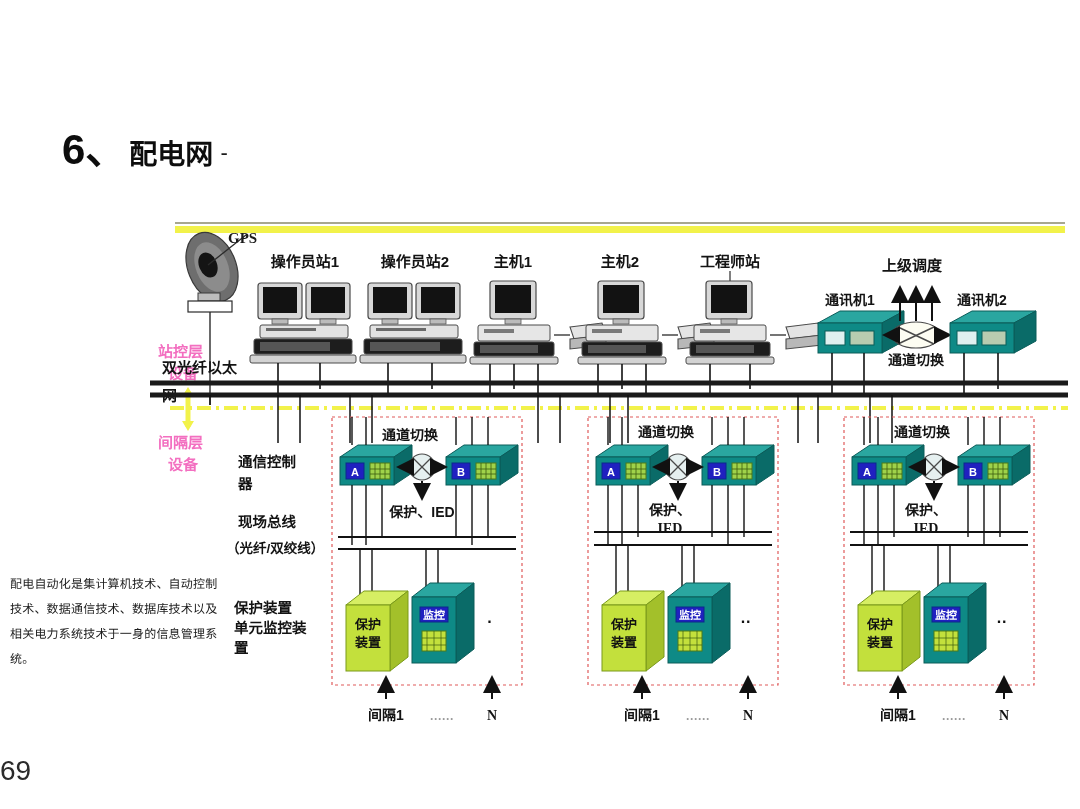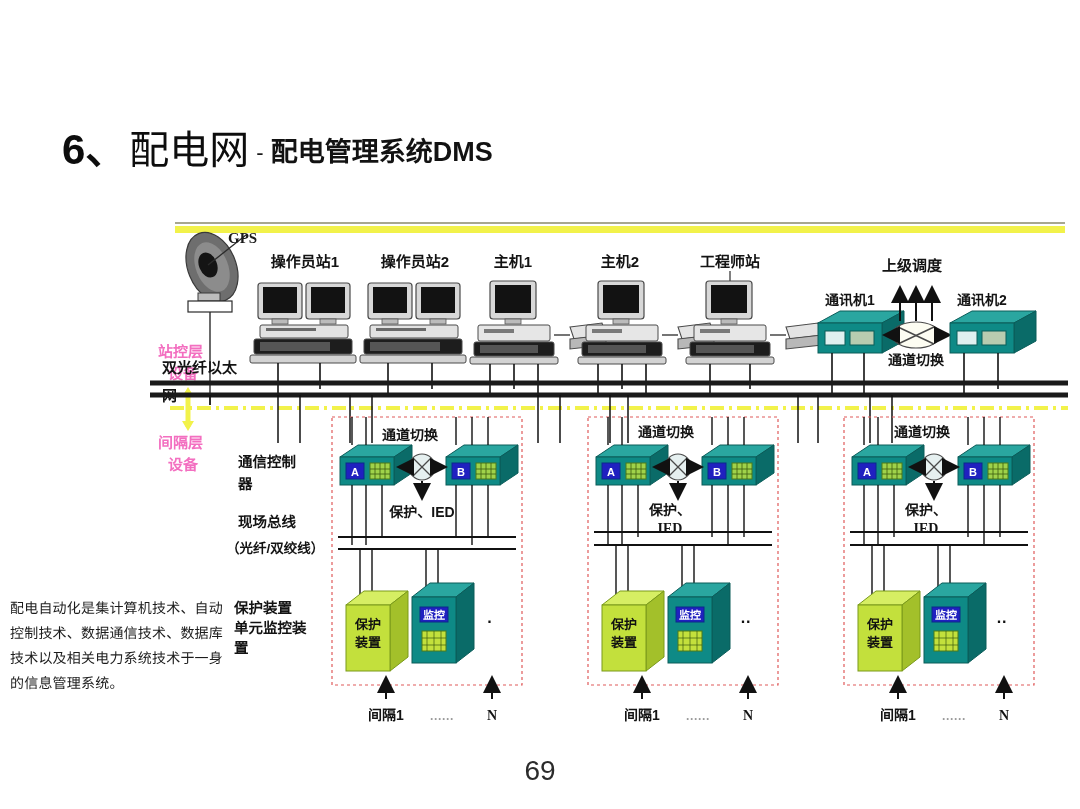--- a/index.html
+++ b/index.html
@@ -7,51 +7,50 @@
   body{
     width:1080px;height:809px;background:#ffffff;
     font-family:"Liberation Sans","DejaVu Sans",sans-serif;
     overflow:hidden;position:relative;
   }
   .slide{position:absolute;inset:0;}
 
   
   .title-row{position:absolute;left:62px;top:115px;display:flex;align-items:baseline;white-space:nowrap;}
   .t-num{font-size:42px;font-weight:bold;color:#0d0d0d;letter-spacing:0px;}
-  .t-main{font-size:40px;font-weight:normal;color:#0d0d0d;margin-left:2px;}
+  .t-main{font-size:28px;font-weight:bold;color:#0d0d0d;margin-left:2px;}
   .t-dash{font-size:22px;color:#1a1a1a;margin:0 7px;position:relative;top:-4px;}
   .t-sub{font-size:27px;font-weight:bold;color:#121212;position:relative;top:-3px;}
 
   
   .para{
-    position:absolute;left:10px;top:596px;width:215px;
-    font-size:14px;line-height:25px;color:#1c1c1c;
+    position:absolute;left:10px;top:572px;width:215px;
+    font-size:12px;line-height:25px;color:#1c1c1c;
     letter-spacing:0.2px;
   }
 
   
-  .pageno{position:absolute;left:0;right:0;top:755px;text-align:center;
+  .pageno{position:absolute;left:0;right:0;top:755px;text-align:left;
     font-size:28px;color:#2b2b2b;}
 
   
   .diagram{position:absolute;left:150px;top:205px;width:920px;height:525px;font-weight:bold;}
   .diagram svg{display:block;}
 
   
 </style>
 </head>
 <body>
 
 <div class="slide">
 
   <div class="title-row">
     <span class="t-num">6、</span>
     <span class="t-main">配电网</span>
     <span class="t-dash">-</span>
-    <span class="t-sub">配电管理系统DMS</span>
   </div>
 
   <div class="para">配电自动化是集计算机技术、自动控制技术、数据通信技术、数据库技术以及相关电力系统技术于一身的信息管理系统。</div>
 
   <div class="pageno">69</div>
 
   <div class="diagram">
   <svg width="920" height="525" viewBox="0 0 920 525" xmlns="http://www.w3.org/2000/svg">
     <defs>
       <marker id="arrHead" markerWidth="9" markerHeight="9" refX="7" refY="4.5" orient="auto">

